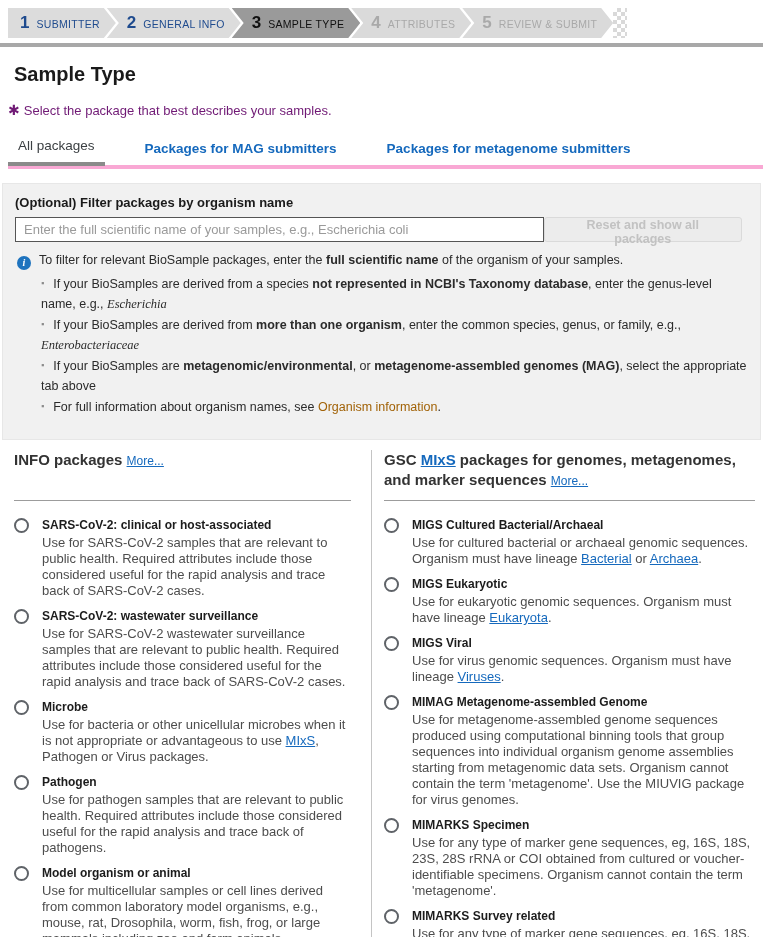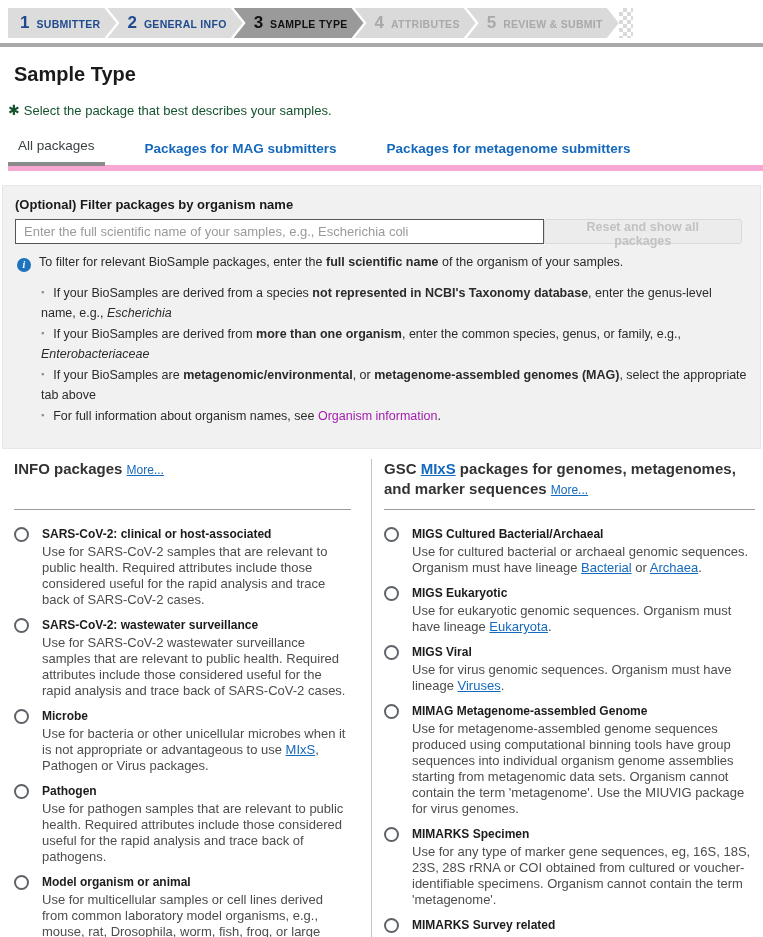--- a/index.html
+++ b/index.html
@@ -17,71 +17,71 @@
   }
   .step:first-child {
     clip-path: polygon(0 0, calc(100% - 12px) 0, 100% 50%, calc(100% - 12px) 100%, 0 100%);
     padding-left:12px;
   }
   .step + .step, .step + .steps-edge { margin-left:-9px; }
   .st-done     { background:#dcdcdc; color:#1f4b8e; }
   .st-active   { background:#9a9a9a; color:#101010; }
   .st-disabled { background:#dadada; color:#a9a9a9; }
   .step-num   { font-size:17px; font-weight:700; }
-  .step-label { font-size:10.5px; font-weight:700; letter-spacing:.3px; margin-left:7px; margin-top:2px; }
+  .step-label { font-size:10.5px; font-weight:400; letter-spacing:.3px; margin-left:7px; margin-top:2px; }
   .steps-edge {
     width:14px; height:30px;
     background-image:
       linear-gradient(45deg,#d9d9d9 25%,transparent 25%,transparent 75%,#d9d9d9 75%),
       linear-gradient(45deg,#d9d9d9 25%,transparent 25%,transparent 75%,#d9d9d9 75%);
     background-size:8px 8px; background-position:0 0,4px 4px;
   }
   .steps-bar { height:4px; background:#a8a8a8; margin-top:5px; }
 
   
   h1 { font-size:20px; font-weight:700; color:#1a1a1a; margin:16px 0 0 14px; }
-  .instruction { margin:16px 12px 0 8px; font-size:13px; color:#14532d; }
+  .instruction { margin:16px 12px 0 8px; font-size:13px; color:#701a75; }
   .req { font-size:14px; margin-right:4px; }
 
   
-  .tabs { display:flex; gap:30px; margin:20px 0 0 8px; border-bottom:6px solid #f9a8d4; align-items:flex-end; }
+  .tabs { display:flex; gap:30px; margin:20px 0 0 8px; border-bottom:4px solid #f9a8d4; align-items:flex-end; }
   .tab { padding:0 10px 9px 10px; font-size:13.5px; cursor:pointer; }
   .tab-active { color:#3c4043; border-bottom:4px solid #8a8a8a; margin-bottom:-1px; }
   .tab-link   { color:#1569bd; font-weight:700; }
 
   
   .filter-panel { margin:14px 2px 0 2px; background:#f1f1f1; border:1px solid #e7e7e7; padding:11px 12px 22px 12px; }
   .filter-label { font-weight:700; font-size:13px; color:#1a1a1a; }
   .filter-row { display:flex; align-items:center; margin-top:7px; }
   .filter-input {
     width:530px; height:25px; border:1.5px solid #555; background:#fff;
     font-family:"Liberation Sans",sans-serif; font-size:13px; padding:0 8px; color:#212121;
   }
   .filter-input::placeholder { color:#9a9a9a; }
   .reset-btn {
     margin-left:auto; margin-right:6px; height:25px; padding:0 12px;
     background:#ececec; color:#c2c2c2; border:1px solid #dadada; border-radius:3px;
     font-family:"Liberation Sans",sans-serif; font-size:12.5px; font-weight:700;
   }
-  .info-line { margin:11px 0 10px 2px; font-size:12.5px; color:#2b2b2b; }
+  .info-line { margin:11px 0 3px 2px; font-size:12.5px; color:#2b2b2b; }
   .info-icon {
     display:inline-block; width:14px; height:14px; border-radius:50%;
     background:#1e73be; color:#fff; font-size:10px; font-weight:700; font-style:italic;
     text-align:center; line-height:14px; margin-right:8px; vertical-align:-2px;
     font-family:"Liberation Serif",serif;
   }
   .info-bullets { list-style:none; padding-left:26px; }
   .info-bullet { font-size:12.5px; color:#2b2b2b; line-height:20px; }
   .info-bullet::before { content:"▪"; color:#8a8a8a; font-size:9px; margin-right:9px; vertical-align:2px; }
 
   
   .rt-b { font-weight:700; }
-  .rt-i { font-style:italic; }
+  .rt-i { font-style:italic;font-family:Liberation Serif, serif; }
   .rt-l { color:#1569bd; text-decoration:underline; cursor:pointer; }
-  .rt-ln { color:#a21caf; cursor:pointer; }
+  .rt-ln { color:#a16207; cursor:pointer; }
   .rt-hl { color:#1569bd; text-decoration:underline; cursor:pointer; }
   .rt-more { color:#1569bd; text-decoration:underline; font-size:12px; font-weight:400; cursor:pointer; }
 
   
   .columns { display:flex; margin-top:10px; padding:0 8px 0 14px; }
   .col-left  { width:358px; padding-right:20px; border-right:1px solid #c4c4c4; }
   .col-right { flex:1; padding-left:12px; }
   .col-header { font-size:15px; font-weight:700; color:#333; line-height:20px; min-height:42px; }
   .col-rule { border:none; border-top:1px solid #9c9c9c; margin:8px 0 16px 0; }
 
@@ -218,21 +218,21 @@
     <span class="radio"></span>
     <div class="pkg-text">
       <div class="pkg-title">MIGS Viral</div>
       <div class="pkg-desc"><span>Use for virus genomic sequences. Organism must have lineage </span><span class="rt-l">Viruses</span><span>.</span></div>
     </div>
   </div>
           <div class="pkg-item">
     <span class="radio"></span>
     <div class="pkg-text">
       <div class="pkg-title">MIMAG Metagenome-assembled Genome</div>
-      <div class="pkg-desc"><span>Use for metagenome-assembled genome sequences produced using computational binning tools have group sequences into individual organism genome assemblies starting from metagenomic data sets. Organism cannot contain the term 'metagenome'. Use the MIUVIG package for virus genomes.</span></div>
+      <div class="pkg-desc"><span>Use for metagenome-assembled genome sequences produced using computational binning tools that group sequences into individual organism genome assemblies starting from metagenomic data sets. Organism cannot contain the term 'metagenome'. Use the MIUVIG package for virus genomes.</span></div>
     </div>
   </div>
           <div class="pkg-item">
     <span class="radio"></span>
     <div class="pkg-text">
       <div class="pkg-title">MIMARKS Specimen</div>
       <div class="pkg-desc"><span>Use for any type of marker gene sequences, eg, 16S, 18S, 23S, 28S rRNA or COI obtained from cultured or voucher-identifiable specimens. Organism cannot contain the term 'metagenome'.</span></div>
     </div>
   </div>
           <div class="pkg-item">

